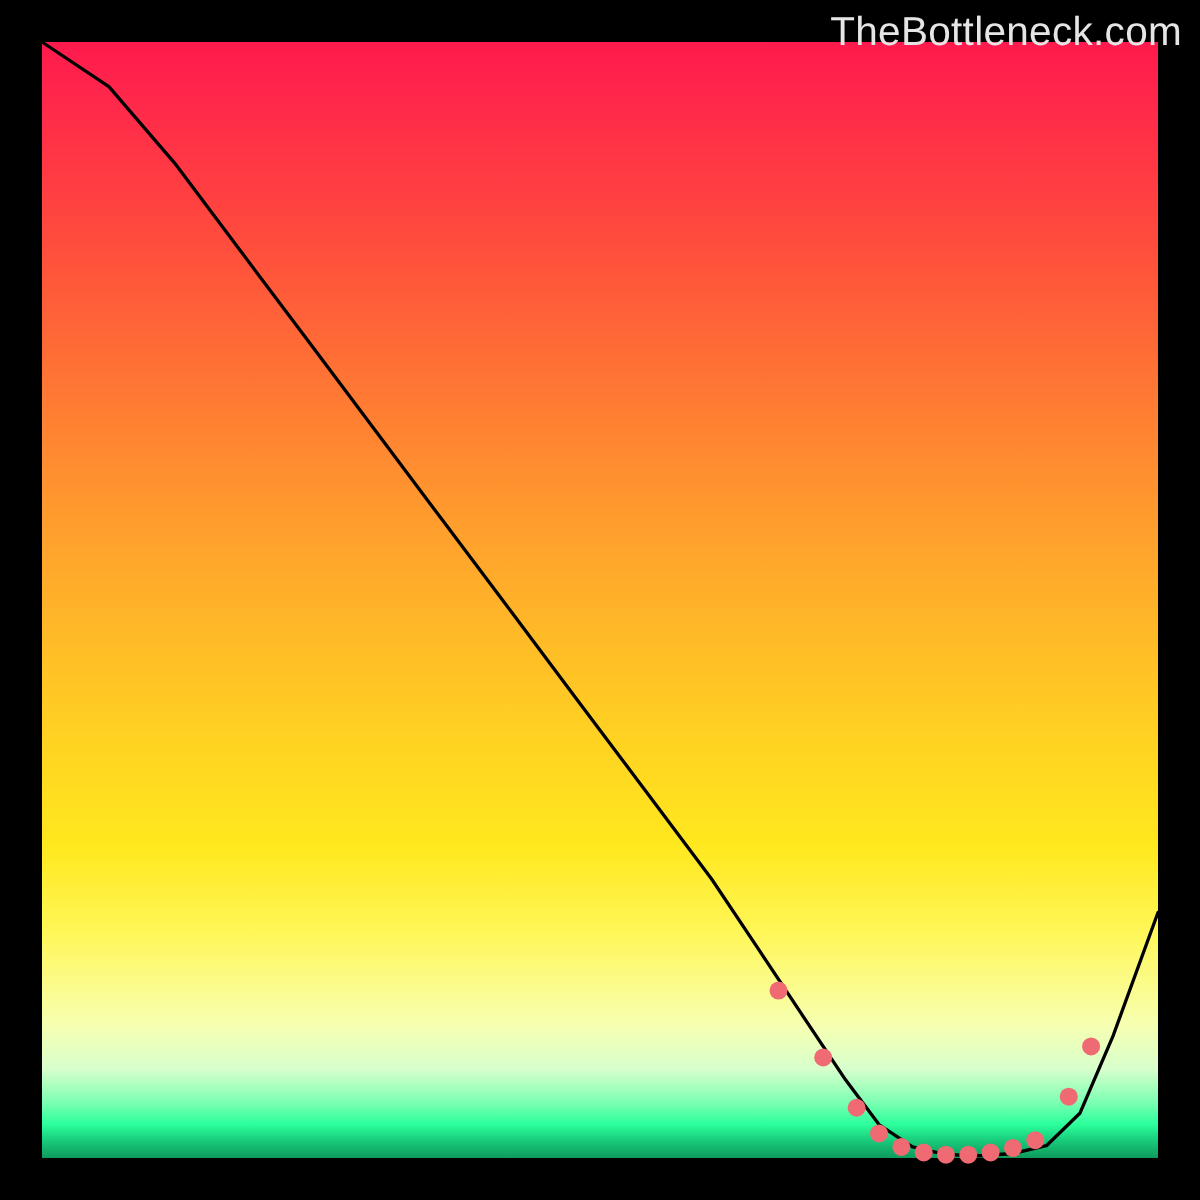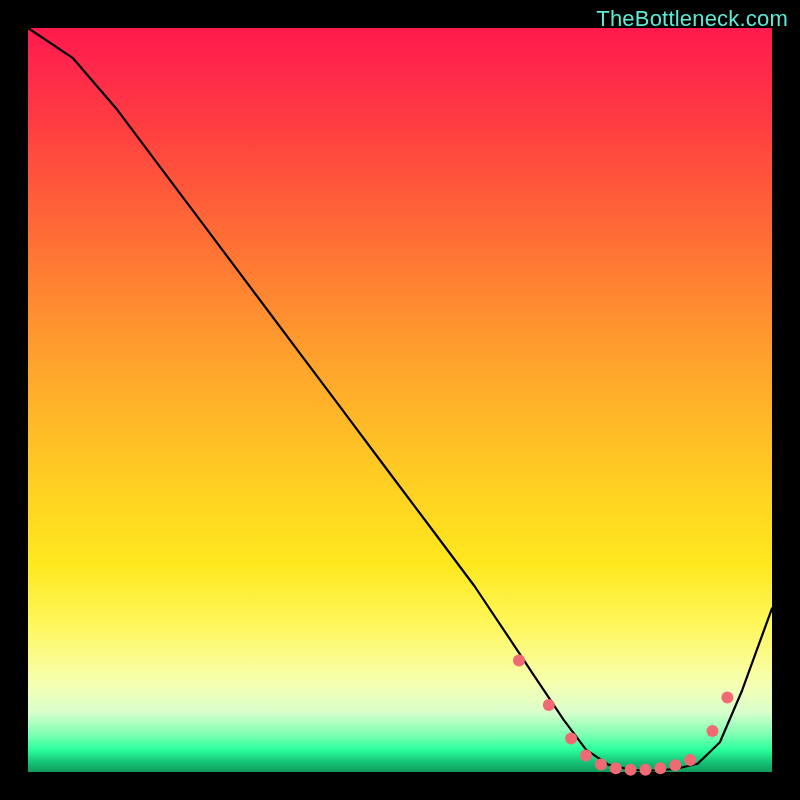--- a/index.html
+++ b/index.html
@@ -43,22 +43,22 @@
       #7dffb3 95%,
       #2bff9c 97%,
       #18c97a 98.5%,
       #0e9a5c 100%
     );
   }
   .watermark {
     position: absolute;
     top: 6px;
     right: 12px;
-    color: #5eead4;
-    font-size: 22px;
+    color: #e5e5e5;
+    font-size: 27px;
     letter-spacing: 0.2px;
     user-select: none;
   }
   svg.curve {
     position: absolute;
     left: 0;
     top: 0;
     width: 744px;
     height: 744px;
     overflow: visible;

